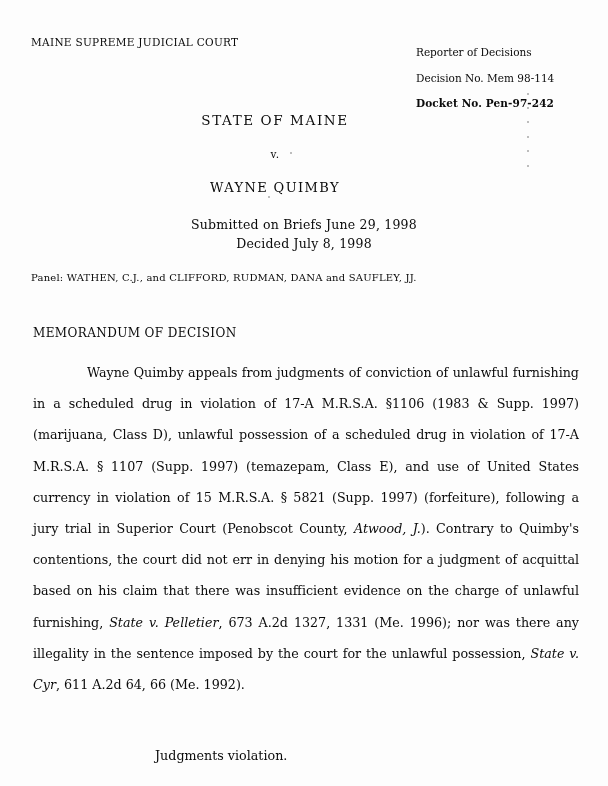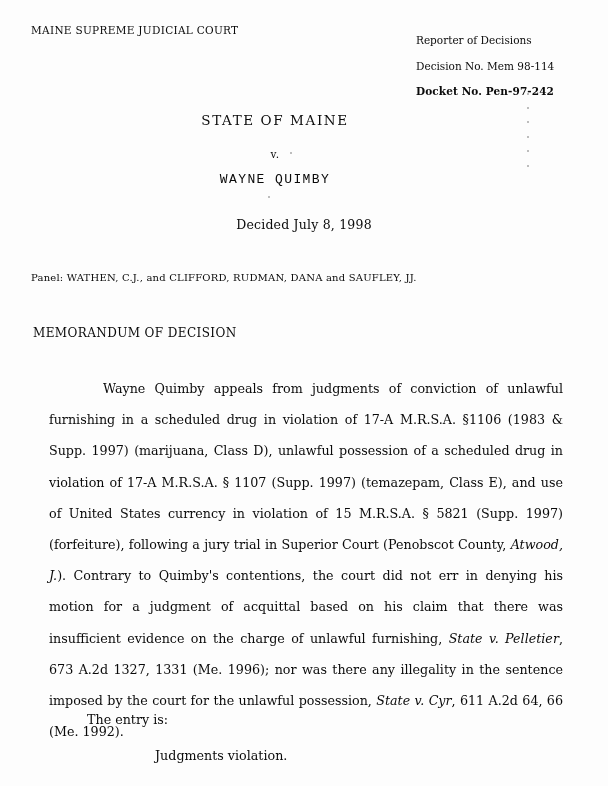--- a/index.html
+++ b/index.html
@@ -18,21 +18,21 @@
   .page {
     position: relative;
     width: 608px;
     height: 786px;
     background: #fdfdfd;
     box-sizing: border-box;
   }
   
   .header {
     position: absolute;
-    top: 22px;
+    top: 34px;
     left: 0;
     width: 608px;
     height: 46px;
   }
   .court-name {
     position: absolute;
     left: 31px;
     top: 2px;
     font-size: 10.5px;
     letter-spacing: 0.3px;
@@ -61,23 +61,22 @@
     font-size: 13.5px;
     letter-spacing: 1.6px;
   }
   .caption .vee {
     font-size: 10.5px;
     margin-top: 20px;
     letter-spacing: 0.5px;
   }
   .caption .party {
     font-size: 13px;
-    margin-top: 12px;
+    margin-top: 20px;
     letter-spacing: 1.4px;
-    font-family: Liberation Mono, monospace;
   }
 
   .dates {
     position: absolute;
     top: 216px;
     left: 0;
     width: 608px;
     text-align: center;
     font-size: 12.5px;
     line-height: 18.5px;
@@ -106,21 +105,21 @@
     position: absolute;
     top: 357px;
     left: 33px;
     width: 546px;
     font-size: 12.7px;
     line-height: 31.2px;
     text-align: justify;
     text-justify: inter-word;
   }
   .body-text p {
-    margin: 16px;
+    margin: 0;
     text-indent: 54px;
   }
   .body-text .italic { font-style: italic; }
 
   .entry-line {
     position: absolute;
     top: 712px;
     left: 33px;
     width: 546px;
     font-size: 12.7px;
@@ -157,34 +156,34 @@
     </div>
   </div>
 
   <div class="caption">
     <div class="state">STATE OF MAINE</div>
     <div class="vee">v.</div>
     <div class="party">WAYNE QUIMBY</div>
   </div>
 
   <div class="dates">
+    <div>Submitted on Briefs June 29, 1998</div>
     <div>Decided July 8, 1998</div>
   </div>
 
   <div class="panel">Panel:  WATHEN, C.J., and CLIFFORD, RUDMAN, DANA and SAUFLEY, JJ.</div>
 
   <div class="memo-heading">MEMORANDUM OF DECISION</div>
 
   <div class="body-text">
     <p>
       <span>Wayne Quimby appeals from judgments of conviction of unlawful furnishing in a scheduled drug in violation of 17-A M.R.S.A. §1106 (1983 &amp; Supp. 1997) (marijuana, Class D), unlawful possession of a scheduled drug in violation of 17-A M.R.S.A. § 1107 (Supp. 1997) (temazepam, Class E), and use of United States currency in violation of 15 M.R.S.A. § 5821 (Supp. 1997) (forfeiture), following a jury trial in Superior Court (Penobscot County, </span><span class="italic">Atwood, J.</span><span>).   Contrary to Quimby's contentions, the court did not err in denying his motion for a judgment of acquittal based on his claim that there was insufficient evidence on the charge of unlawful furnishing, </span><span class="italic">State v. Pelletier</span><span>, 673 A.2d 1327, 1331 (Me. 1996); nor was there any illegality in the sentence imposed by the court for the unlawful possession, </span><span class="italic">State v. Cyr</span><span>, 611 A.2d 64, 66 (Me. 1992).</span>
     </p>
   </div>
 
-  <div class="entry-line">The entry is:</div>
   <div class="affirmed-line">Judgments violation.</div>
 
   <div class="speck" style="left:527px; top:93px;"></div>
   <div class="speck" style="left:527px; top:107px;"></div>
   <div class="speck" style="left:527px; top:121px;"></div>
   <div class="speck" style="left:527px; top:136px;"></div>
   <div class="speck" style="left:527px; top:150px;"></div>
   <div class="speck" style="left:527px; top:165px;"></div>
   <div class="speck" style="left:290px; top:152px;"></div>
   <div class="speck" style="left:268px; top:196px;"></div>

